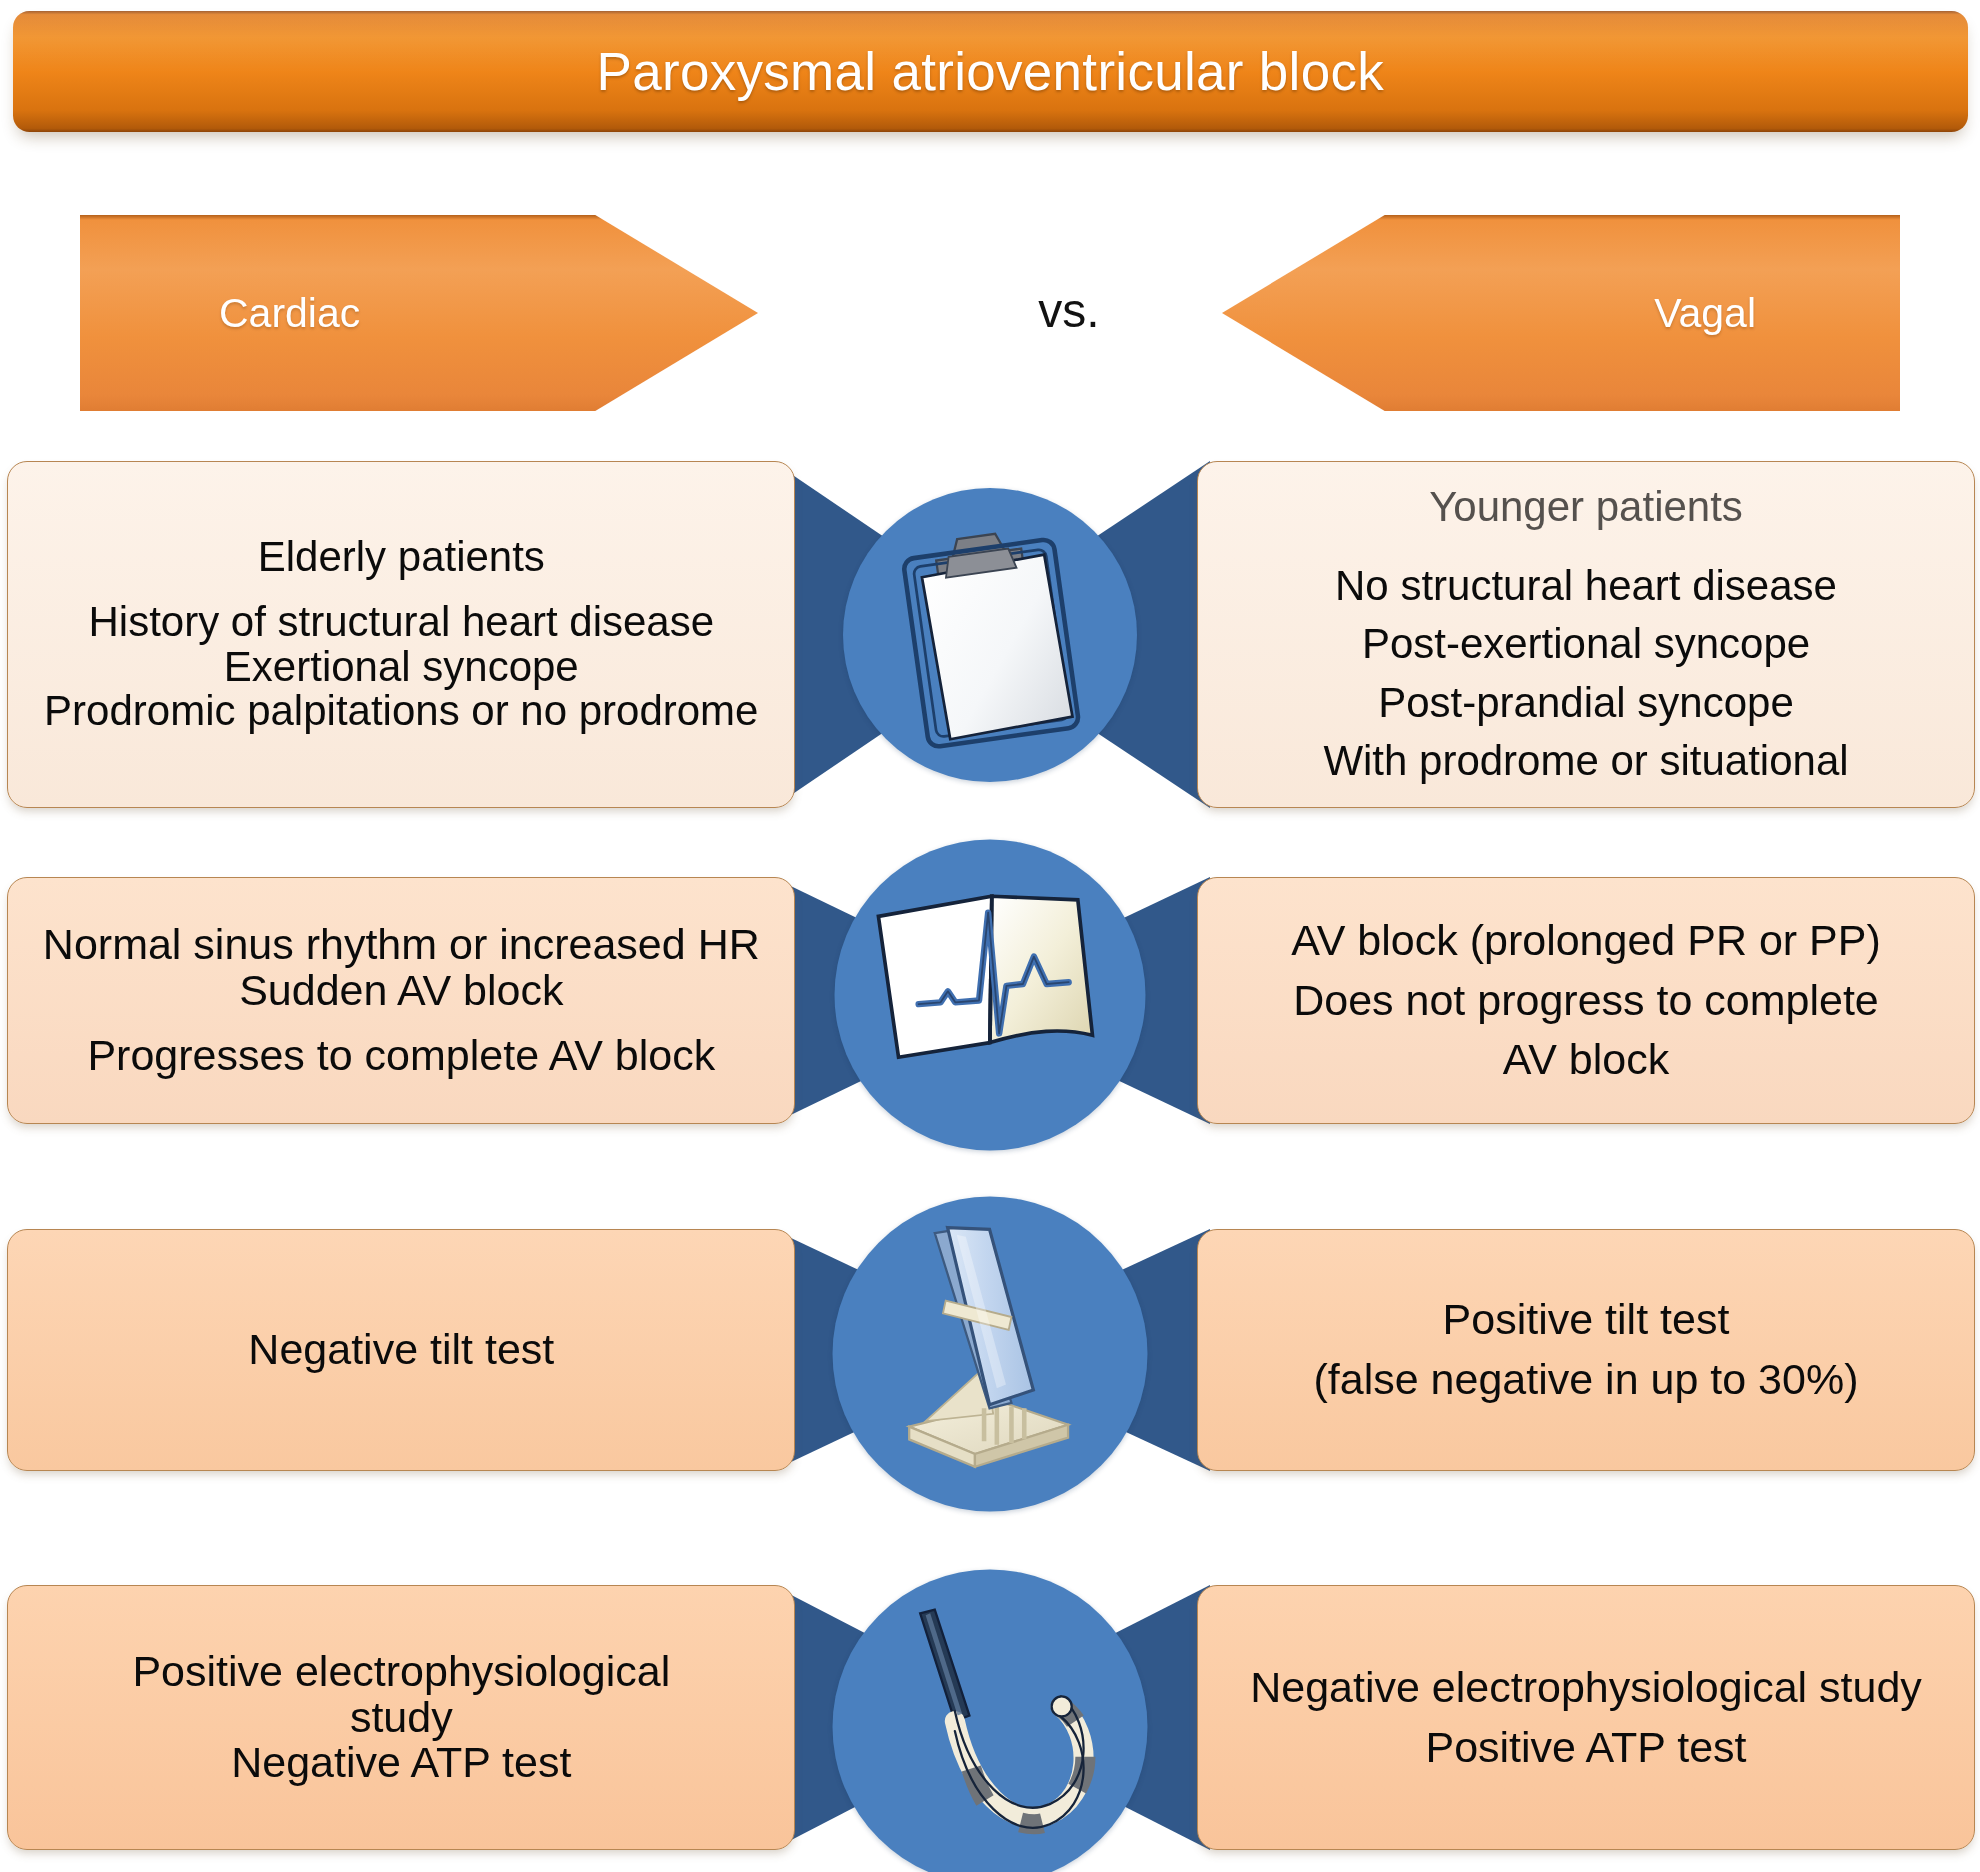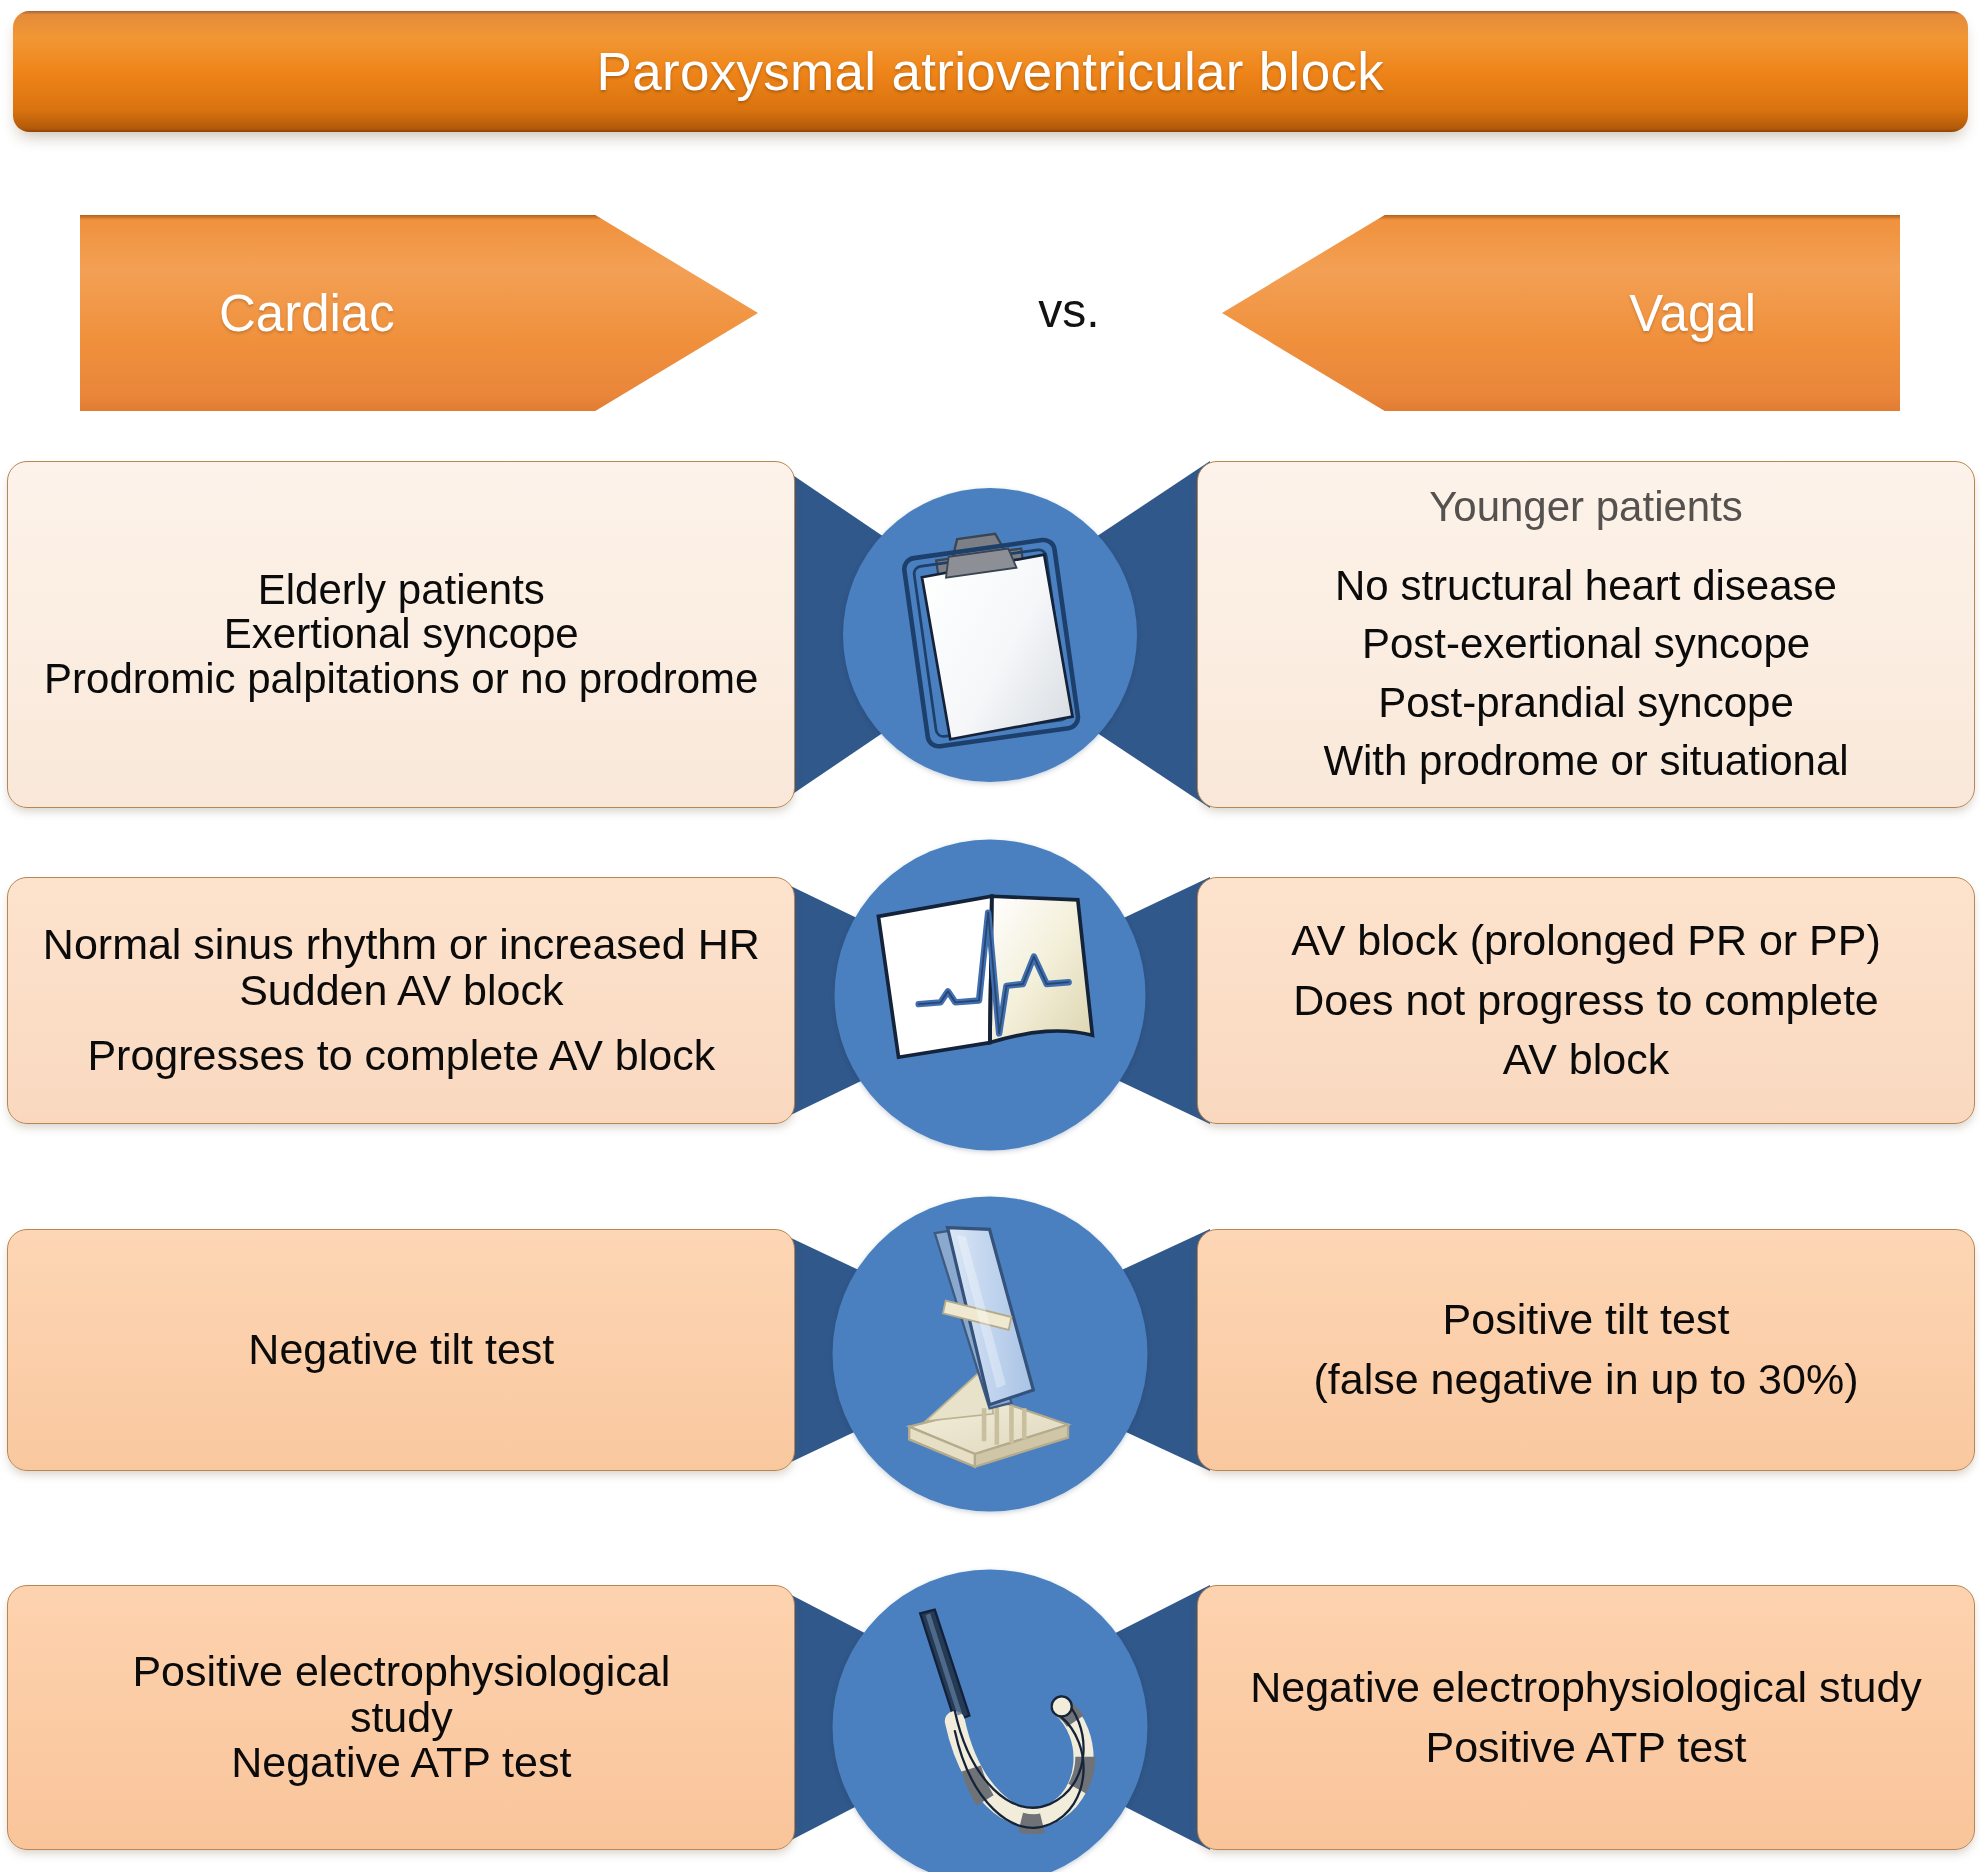--- a/index.html
+++ b/index.html
@@ -73,21 +73,21 @@
         #f0913d 2.5%,
         #f3a055 28%,
         #f0913d 62%,
         #e9863a 92%,
         #e07d33 100%);
     clip-path: polygon(24% 0, 100% 0, 100% 100%, 24% 100%, 0 50%);
     justify-content: flex-end;
   }
   .arrow-label {
     color: #ffffff;
-    font-size: 51px;
+    font-size: 41px;
     text-shadow: 0 1.8px 2.7px rgba(110,60,10,0.30);
     white-space: nowrap;
   }
   #arrow-cardiac .arrow-label { margin-left: 139px; }
   #arrow-vagal  .arrow-label { margin-right: 144px; }
 
   #vs-label {
     position: absolute;
     left: 950px; top: 283px;
     width: 238px; text-align: center;
@@ -201,20 +201,21 @@
           </linearGradient>
         </defs>
 
         <path d="M128 70 h66 l6 22 h-78 z" fill="#8c8f96" stroke="#3b4452" stroke-width="2"></path>
       </g>
     </svg>
   </div>
 
   <div class="content-box box-left">
     <div class="box-line">Elderly patients</div>
+    <div class="box-line gap-top">History of structural heart disease</div>
     <div class="box-line">Exertional syncope</div>
     <div class="box-line wrap">Prodromic palpitations or no prodrome</div>
   </div>
 
   <div class="content-box box-right">
     <div class="box-line muted">Younger patients</div>
     <div class="box-line gap-top">No structural heart disease</div>
     <div class="box-line">Post-exertional syncope</div>
     <div class="box-line">Post-prandial syncope</div>
     <div class="box-line">With prodrome or situational</div>

